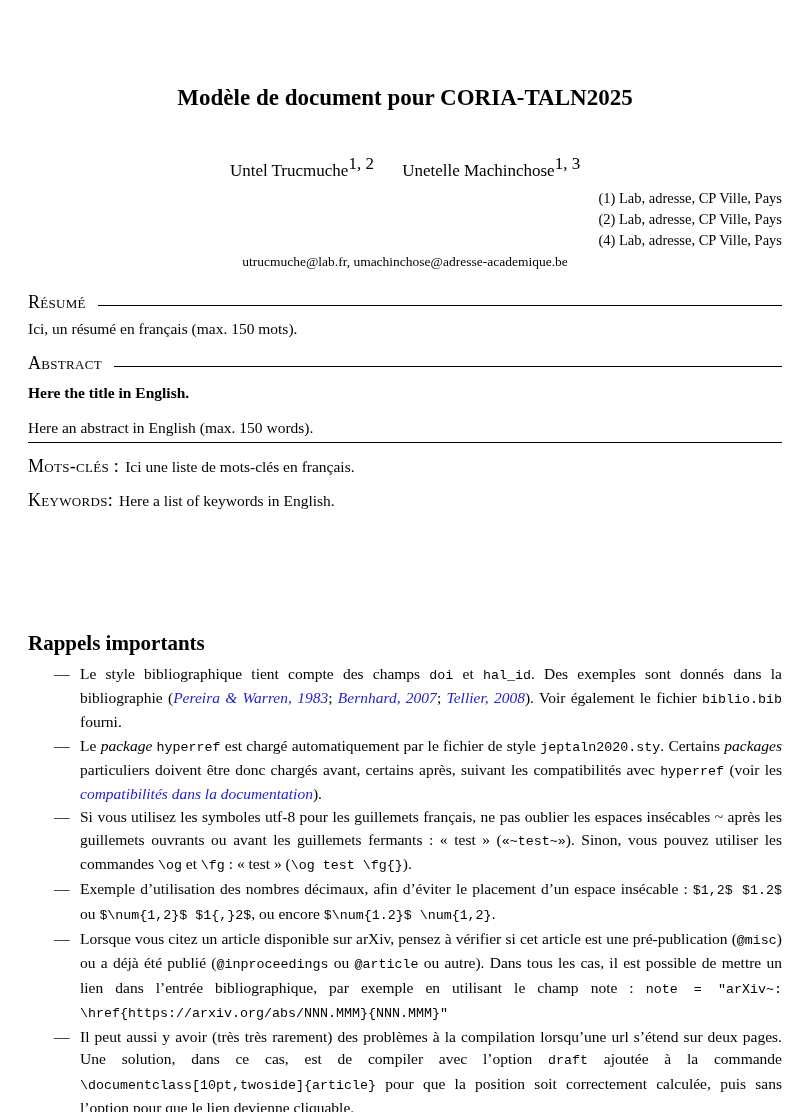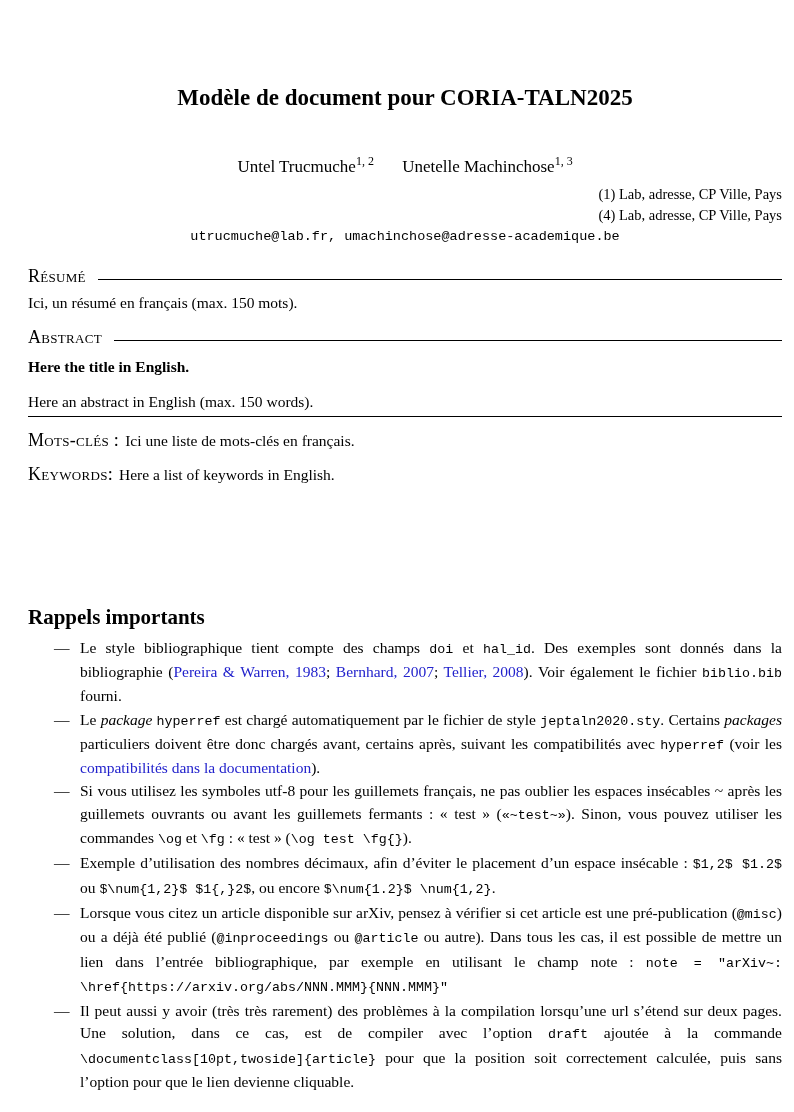--- a/index.html
+++ b/index.html
@@ -9,26 +9,26 @@
     font-family: "Liberation Serif", serif;
     color: #000000;
     overflow: hidden;
   }
   .page { padding: 84px 12px 0 28px; width: 794px; }
 
   .title { text-align: center; font-size: 23px; font-weight: bold; line-height: 28px; }
 
   .authors { text-align: center; margin-top: 42px; font-size: 17px; }
   .author + .author { margin-left: 24px; }
-  .sup { font-size: 12px; }
+  .sup { font-size: 17px; }
 
   .affiliations { text-align: right; margin-top: 7px; font-size: 14.5px; line-height: 21px; }
   .emails {
     text-align: center; margin-top: 3px;
-    font-family: Liberation Mono, monospace;
+    font-family: Liberation Serif, serif;
     font-size: 13.5px;
   }
 
   .sec-row { display: flex; align-items: center; margin-top: 22px; }
   .sec-row.tight { margin-top: 14px; }
   .sc-label { font-variant: small-caps; font-size: 18px; white-space: nowrap; letter-spacing: 0.3px; }
   .rule { flex: 1; border-top: 1.3px solid #000000; margin-left: 12px; margin-top: 7px; }
 
   .body-text { font-size: 15.5px; line-height: 21px; margin-top: 5px; }
   .en-title { font-weight: bold; margin-top: 8px; font-size: 15.5px; }
@@ -43,36 +43,37 @@
   .li {
     position: relative; padding-left: 52px;
     text-align: justify;
     font-size: 15.5px; line-height: 22.3px;
     margin-top: 1px;
   }
   .dash { position: absolute; left: 26px; top: 0; }
 
   .run-mono { font-family: "Liberation Mono", "DejaVu Sans Mono", monospace; font-size: 0.86em; }
   .run-it { font-style: italic; }
-  .run-link { color: var(--link-color, #2222cc); }
+  .run-link { color: var(--link-color, #2222cc); font-style: italic; }
 </style>
 </head>
 <body>
 
 <div class="page">
 
   <h1 class="title">Modèle de document pour CORIA-TALN2025</h1>
 
   <div class="authors">
     <span class="author"><span>Untel Trucmuche</span><sup class="sup">1, 2</sup></span>
     <span class="author"><span>Unetelle Machinchose</span><sup class="sup">1, 3</sup></span>
   </div>
 
   <div class="affiliations">
     <div>(1) Lab, adresse, CP Ville, Pays</div>
+    <div>(2) Lab, adresse, CP Ville, Pays</div>
     <div>(4) Lab, adresse, CP Ville, Pays</div>
   </div>
 
   <div class="emails">utrucmuche@lab.fr, umachinchose@adresse-academique.be</div>
 
   <div class="sec-row">
     <span class="sc-label">Résumé</span>
     <span class="rule"></span>
   </div>
   <p class="body-text">Ici, un résumé en français (max. 150 mots).</p>

